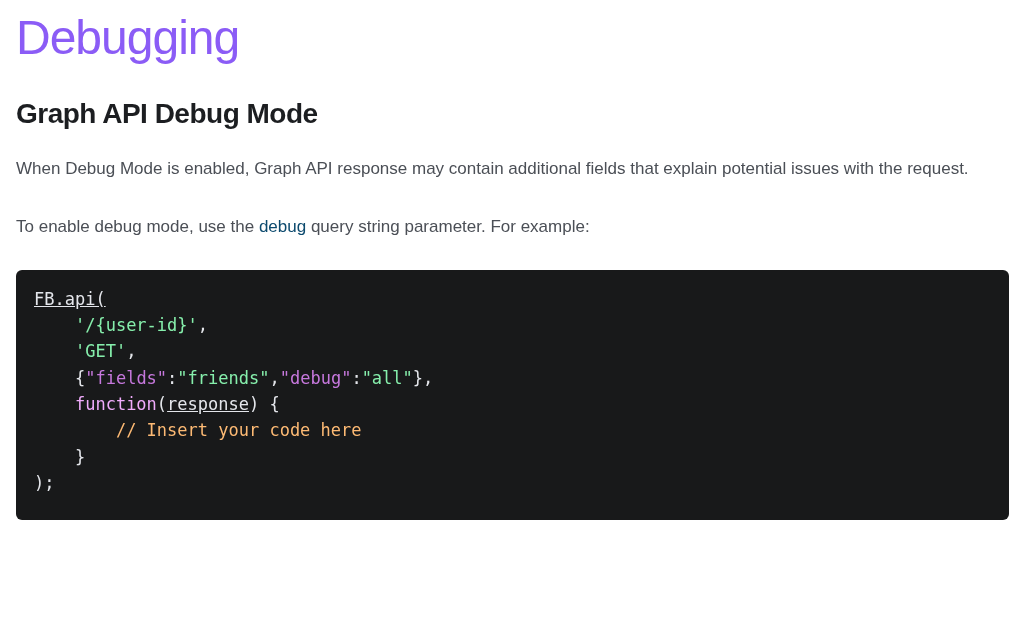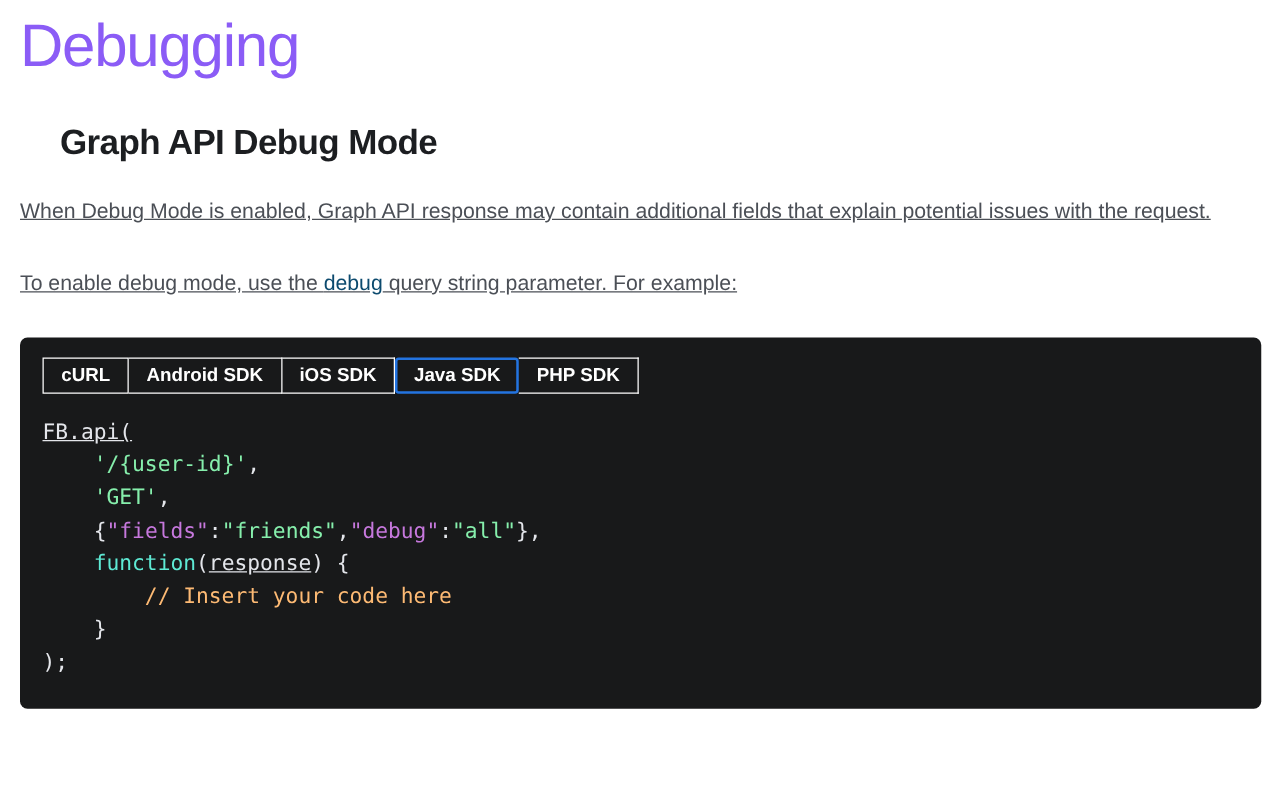--- a/index.html
+++ b/index.html
@@ -20,28 +20,26 @@
     letter-spacing: -1px;
     margin-bottom: 33px;
     color: #8b5cf6;
   }
   h2.section-heading {
     font-size: 28px;
     font-weight: 700;
     letter-spacing: -0.5px;
     margin-bottom: 24px;
     color: #1c1e21;
-    margin-left: 32px;
   }
   p.body-text {
     font-size: 17px;
     line-height: 1.75;
     color: #4b4f56;
     margin-bottom: 28px;
-    text-decoration: underline;
   }
   .inline-code {
     color: #0c4a6e;
     font-family: inherit;
   }
   .code-block {
     background: #18191a;
     border-radius: 6px;
     padding: 16px 18px 24px 18px;
     margin-top: 12px;
@@ -74,45 +72,38 @@
   pre.code-content {
     font-family: "SFMono-Regular", Menlo, Consolas, monospace;
     font-size: 17px;
     line-height: 1.55;
     color: #e4e6eb;
     white-space: pre;
   }
   .tok-str    { color: #86efac; }   
   .tok-key    { color: #c678dd; }   
   .tok-punc   { color: #e4e6eb; }   
-  .tok-kw     { color: #5eead4; }   
+  .tok-kw     { color: #f0abfc; }   
   .tok-ident  { color: #e4e6eb; text-decoration: underline; }   
   .tok-comment{ color: #fdba74; }   
 </style>
 </head>
 <body>
 
 <h1 class="page-title">Debugging</h1>
 
 <h2 class="section-heading">Graph API Debug Mode</h2>
 
 <p class="body-text">When Debug Mode is enabled, Graph API response may contain additional fields that explain potential issues with the request.</p>
 
 <p class="body-text">
   <span>To enable debug mode, use the </span><span class="inline-code">debug</span><span> query string parameter. For example:</span>
 </p>
 
 <div class="code-block">
-  <div class="tab-row">
-    <button class="tab">cURL</button>
-    <button class="tab">Android SDK</button>
-    <button class="tab">iOS SDK</button>
-    <button class="tab active">Java SDK</button>
-    <button class="tab">PHP SDK</button>
-  </div>
 
   <pre class="code-content"><span class="tok-ident">FB.api(</span>
     <span class="tok-str">'/{user-id}'</span><span class="tok-punc">,</span>
     <span class="tok-str">'GET'</span><span class="tok-punc">,</span>
     <span class="tok-punc">{</span><span class="tok-key">"fields"</span><span class="tok-punc">:</span><span class="tok-str">"friends"</span><span class="tok-punc">,</span><span class="tok-key">"debug"</span><span class="tok-punc">:</span><span class="tok-str">"all"</span><span class="tok-punc">},</span>
     <span class="tok-kw">function</span><span class="tok-punc">(</span><span class="tok-ident">response</span><span class="tok-punc">) {</span>
         <span class="tok-comment">// Insert your code here</span>
     <span class="tok-punc">}</span>
 <span class="tok-punc">);</span></pre>
 </div>

